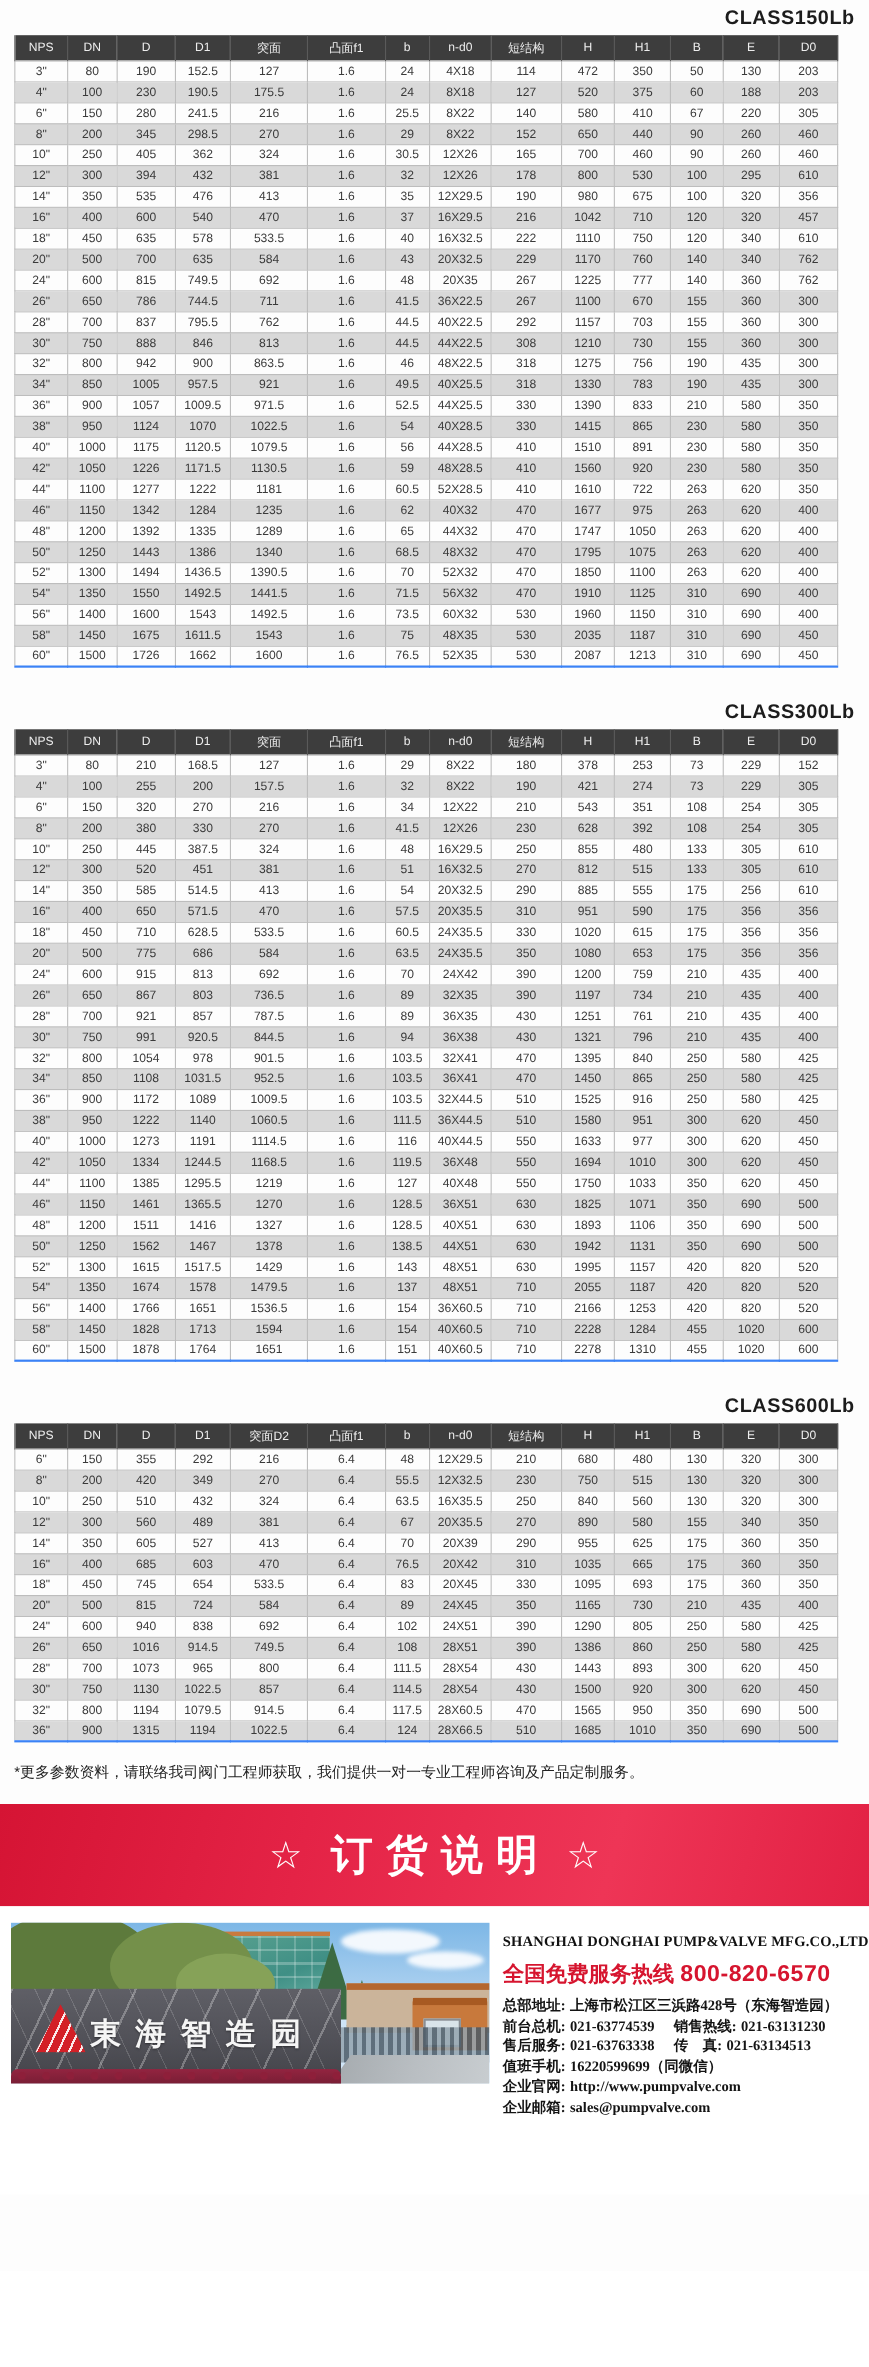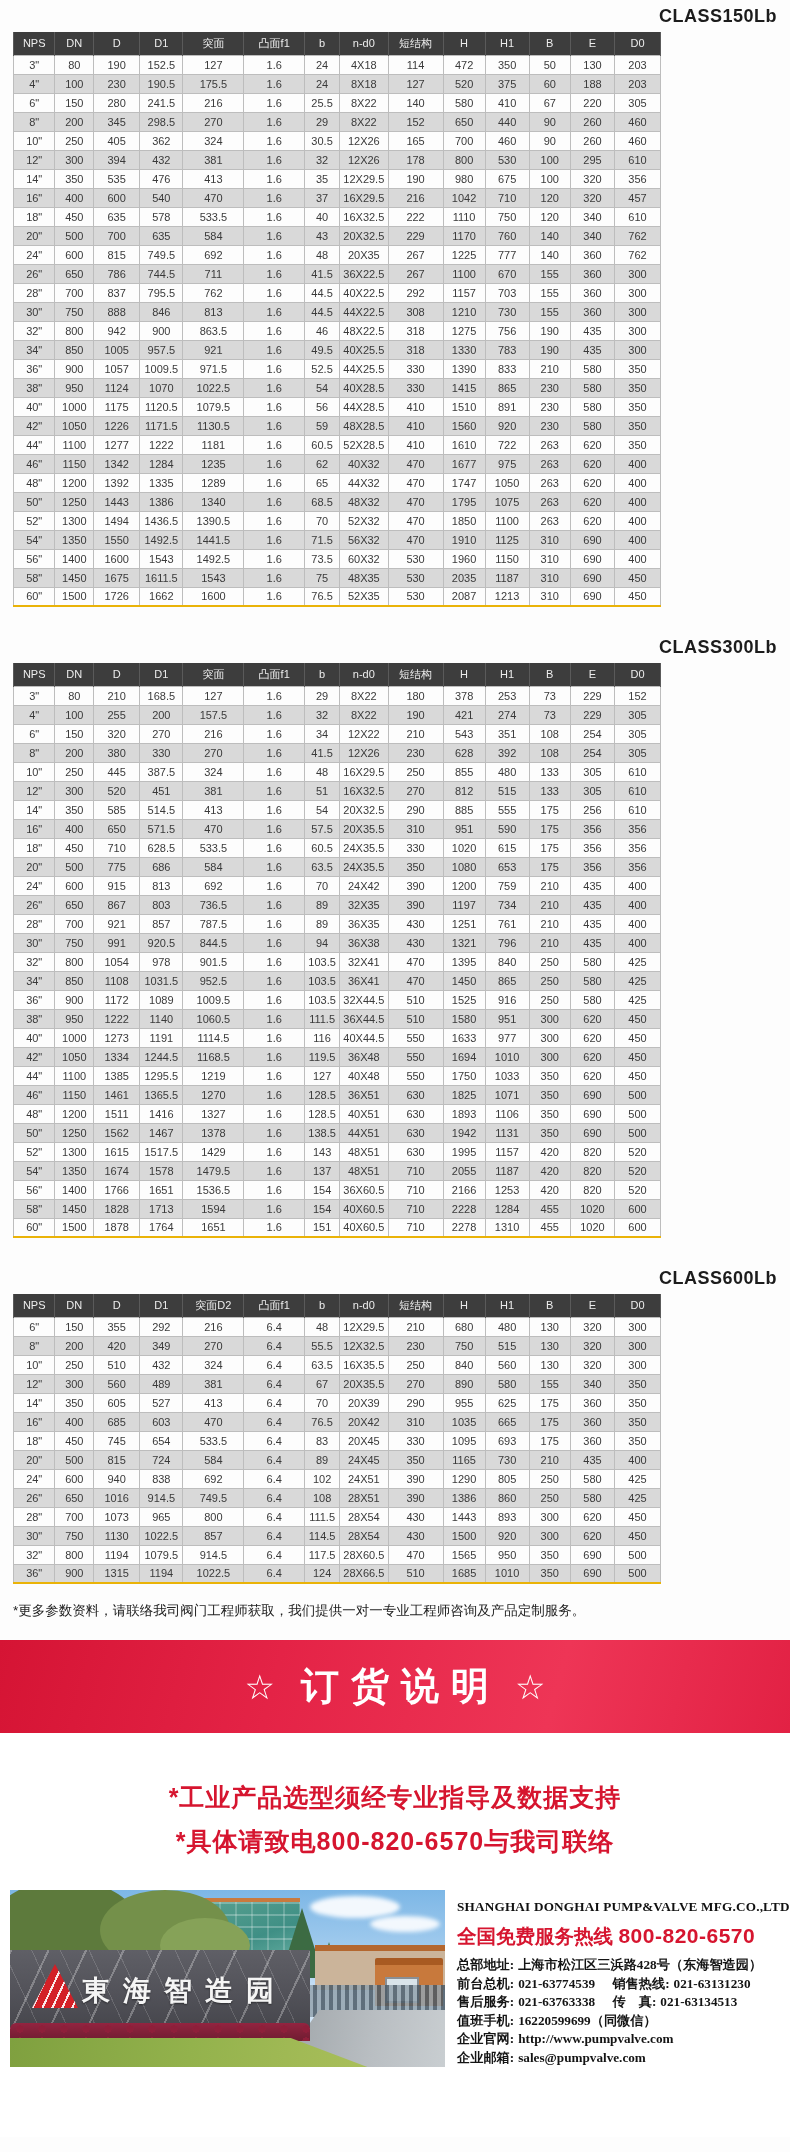--- a/index.html
+++ b/index.html
@@ -5,22 +5,22 @@
   * { margin:0; padding:0; box-sizing:border-box; }
   html,body { background:#ffffff; }
   body { width:790px; font-family:"Liberation Sans", sans-serif; color:#333; }
   .page { width:790px; padding-top:6px; background:#fdfdfd; overflow:hidden; }
 
   
   .table-block { margin:0 13px; }
   .tbl-title { text-align:right; font-size:18px; font-weight:bold; color:#1c1c1c;
                letter-spacing:.5px; margin:0 0 5px 0; }
   .tbl-title.gap { margin-top:30px; }
-  table.spec { width:648px; border-collapse:collapse; table-layout:fixed; background:#fefefe;
-               border-bottom:2px solid #eab308; }
+  table.spec { width:749px; border-collapse:collapse; table-layout:fixed; background:#fefefe;
+               border-bottom:2px solid #3b82f6; }
   table.spec th { background:#3d3d3d; color:#ededed; font-weight:normal; font-size:11px;
                   height:23px; border-right:1px solid #5a5a5a; border-left:1px solid #5a5a5a; }
   table.spec td { font-size:11px; color:#3a3a3a; text-align:center; height:19px;
                   border:1px solid #bdbdbd; padding:0 1px; overflow:hidden; white-space:nowrap; }
   table.spec tr:nth-child(even) td { background:#d9d9d9; }
   table.spec tr:nth-child(odd)  td { background:#fdfdfd; }
   
   table.spec th:nth-child(1), table.spec td:nth-child(1){width:6.4%;}
   table.spec th:nth-child(2), table.spec td:nth-child(2){width:6.0%;}
   table.spec th:nth-child(3), table.spec td:nth-child(3){width:7.1%;}
@@ -46,21 +46,21 @@
   .banner .banner-title { color:#ffffff; font-size:38px; font-weight:bold;
                           letter-spacing:12px; margin:0 14px 0 26px; }
 
   
   .notice { background:#ffffff; padding:42px 0 0 0; height:142px; text-align:center; }
   .notice p { color:#d6152f; font-size:25px; font-weight:bold; letter-spacing:1px; line-height:44px; }
 
   
   .footer { background:#ffffff; padding:15px 10px 0 10px; display:flex; height:262px; }
 
-  .photo { position:relative; width:435px; height:177px; overflow:hidden; flex:none;
+  .photo { position:relative; width:435px; height:146px; overflow:hidden; flex:none;
            background:linear-gradient(#7db7e6 0%,#a9cfef 40%,#cfe4f6 60%); }
   .cloud { position:absolute; background:#f3f8fd; border-radius:50%; filter:blur(2px); }
   .glass-bldg { position:absolute; left:190px; top:8px; width:100px; height:90px;
                 background:
                   repeating-linear-gradient(0deg, rgba(255,255,255,.25) 0 2px, rgba(0,0,0,0) 2px 12px),
                   repeating-linear-gradient(90deg, rgba(255,255,255,.2) 0 2px, rgba(0,0,0,0) 2px 16px),
                   linear-gradient(160deg,#57a08f 0%,#3f8f85 45%,#7fc3b4 100%);
                 border-top:4px solid #c97a3e; border-left:3px solid #d8934f; }
   .tree { position:absolute; border-radius:50%; }
   .pine { position:absolute; width:0; height:0; border-left:22px solid transparent;
@@ -1344,24 +1344,20 @@
   </div>
 
   <p class="note">*更多参数资料，请联络我司阀门工程师获取，我们提供一对一专业工程师咨询及产品定制服务。</p>
 
   <div class="banner">
     <span class="star">☆</span>
     <span class="banner-title">订货说明</span>
     <span class="star">☆</span>
   </div>
 
-  <div class="notice">
-    <p>*工业产品选型须经专业指导及数据支持</p>
-    <p>*具体请致电800-820-6570与我司联络</p>
-  </div>
 
   <div class="footer">
 
     <div class="photo">
       <div class="cloud" style="left:300px; top:6px; width:90px; height:22px;"></div>
       <div class="cloud" style="left:360px; top:26px; width:70px; height:16px;"></div>
       <div class="glass-bldg"></div>
       <div class="tree" style="left:-20px; top:-10px; width:150px; height:95px; background:#5d7a3c;"></div>
       <div class="tree" style="left:90px; top:0px; width:130px; height:80px; background:#74904a;"></div>
       <div class="tree" style="left:150px; top:28px; width:90px; height:55px; background:#86a258;"></div>

